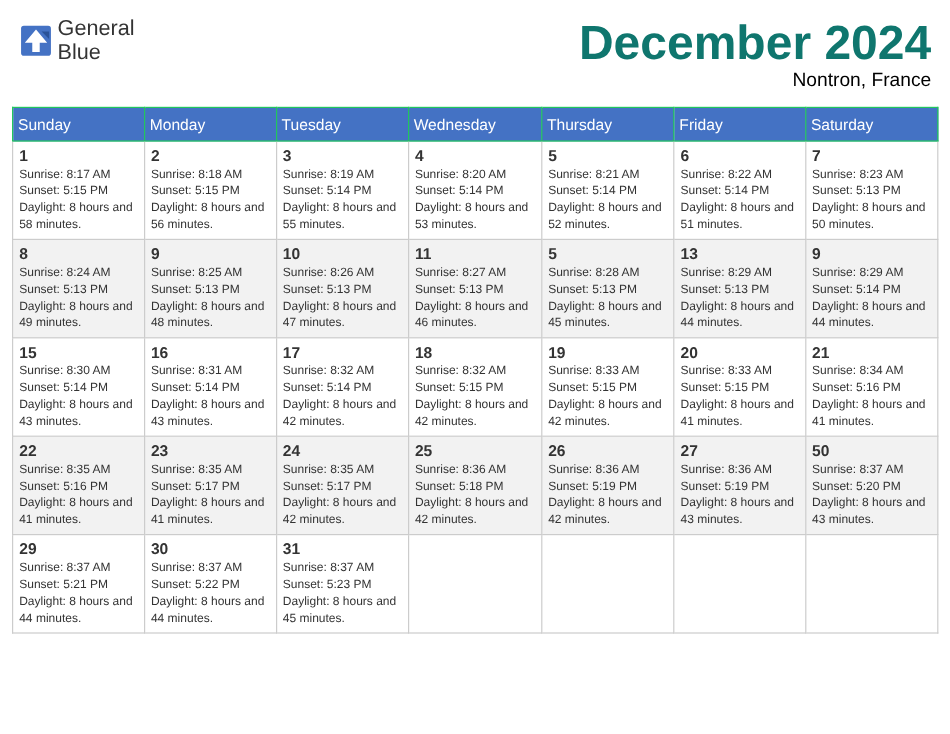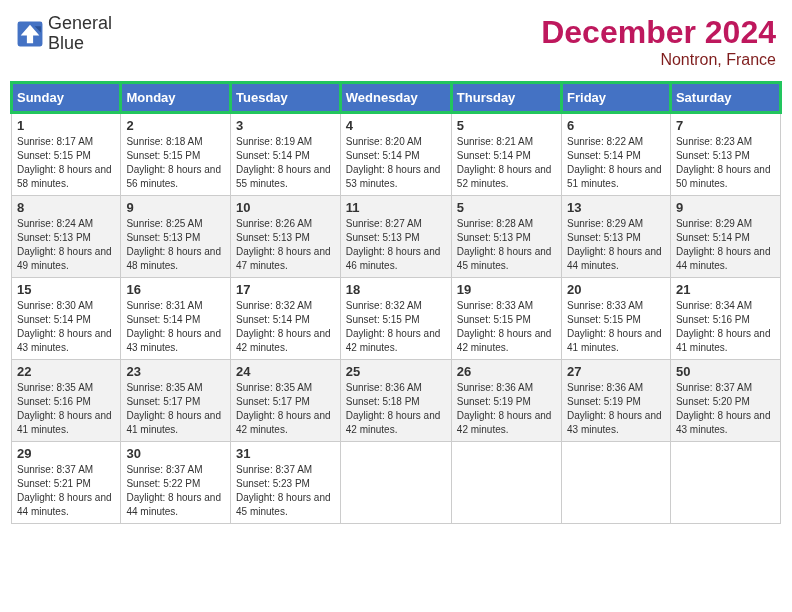--- a/index.html
+++ b/index.html
@@ -32,41 +32,41 @@
       display: block;
     }
     .logo-icon {
       width: 28px;
       height: 28px;
     }
     .title-area {
       text-align: right;
     }
     .month-title {
-      font-size: 32px;
+      font-size: 40px;
       font-weight: bold;
-      color: #be185d;
+      color: #0f766e;
     }
     .location {
       font-size: 16px;
-      color: #7f1d1d;
+      color: #000000;
     }
     .calendar {
       width: 100%;
       border-collapse: collapse;
       border: 1px solid #ccc;
     }
     .calendar th {
       background-color: #4472c4;
       color: #fff;
       padding: 6px 4px;
       text-align: left;
       font-size: 13px;
-      font-weight: bold;
-      border: 3px solid #22c55e;
+      font-weight: normal;
+      border: 1px solid #22c55e;
     }
     .calendar td {
       vertical-align: top;
       padding: 4px 5px;
       border: 1px solid #ccc;
       font-size: 10.5px;
       color: #333;
       min-height: 80px;
       width: 113px;
     }

